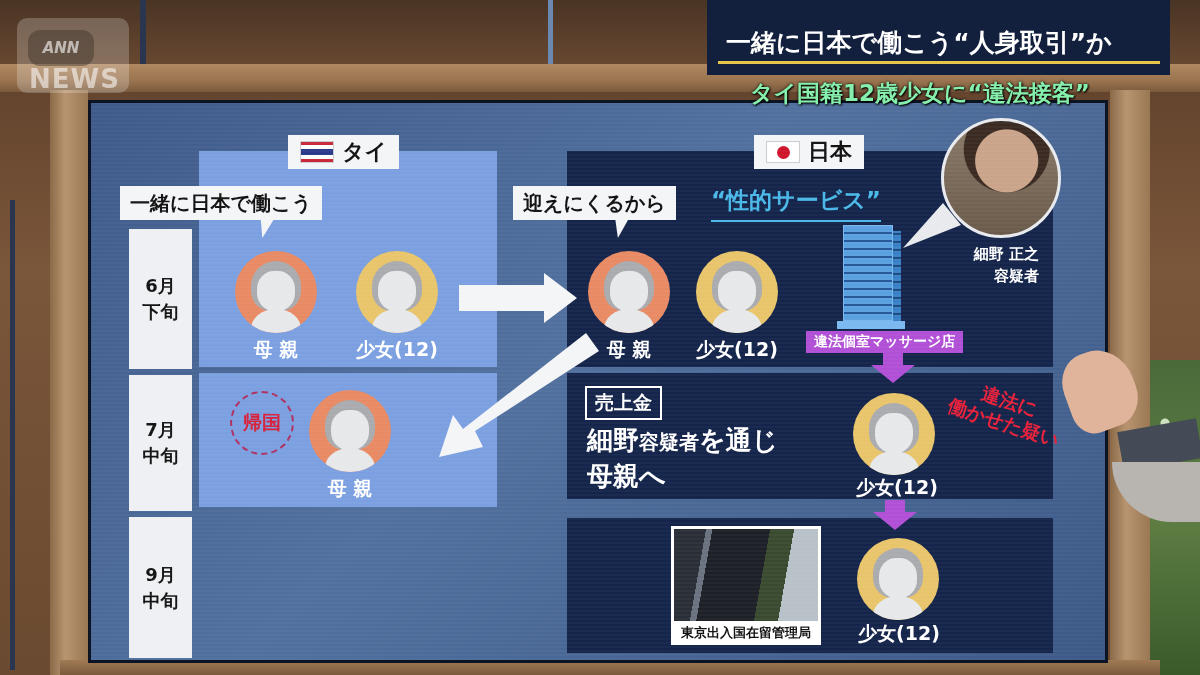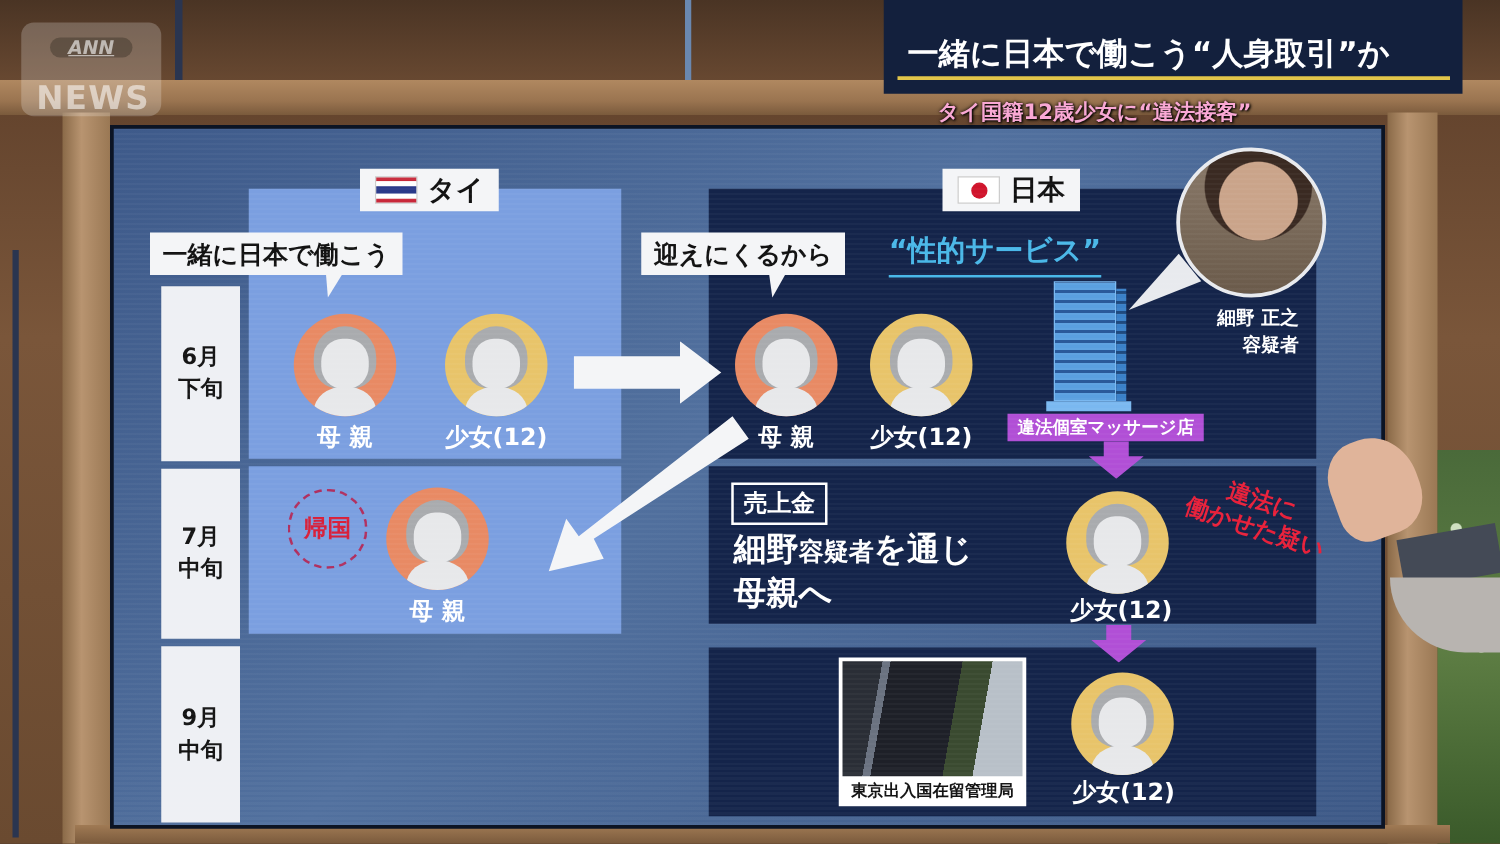--- a/index.html
+++ b/index.html
@@ -61,28 +61,28 @@
   .avatar .face { position: absolute; left: 22px; top: 20px; width: 38px; height: 40px; border-radius: 45%; background: #e7e8ea; }
   .avatar .body { position: absolute; left: 16px; top: 58px; width: 50px; height: 40px; border-radius: 50% 50% 0 0; background: #e7e8ea; }
   .avatar.mother { background: #e88a64; }
   .avatar.girl { background: #e8c46a; }
 
   .person-label { position: absolute; color: #fff; font-weight: bold; font-size: 19px; text-align: center; white-space: nowrap; }
 
   .headline-box { position: absolute; left: 707px; top: 0; width: 463px; height: 75px; background: #13203d; }
   .headline { position: absolute; left: 726px; top: 26px; color: #fff; font-size: 25px; font-weight: bold; white-space: nowrap; }
   .headline-rule { position: absolute; left: 718px; top: 61px; width: 442px; height: 3px; background: #e3c64a; }
-  .subheadline { position: absolute; left: 750px; top: 78px; color: #f9a8d4; font-size: 17px; font-weight: bold; white-space: nowrap;
+  .subheadline { position: absolute; left: 750px; top: 78px; color: #86efac; font-size: 23px; font-weight: bold; white-space: nowrap;
     text-shadow: 0 0 3px #000, 1px 1px 2px #000; }
 
   .logo { position: absolute; left: 17px; top: 18px; width: 112px; height: 75px; border-radius: 10px;
     background: rgba(255,255,255,0.22); }
-  .logo-ann { position: absolute; left: 23px; top: 12px; width: 66px; height: 16px; border-radius: 12px;
+  .logo-ann { position: absolute; left: 11px; top: 12px; width: 66px; height: 36px; border-radius: 12px;
     background: rgba(60,50,40,0.45); color: rgba(255,255,255,0.6); font-weight: bold; font-size: 15px;
-    display: flex; align-items: center; justify-content: center; font-style: italic; text-decoration: underline; }
+    display: flex; align-items: center; justify-content: center; font-style: italic; }
   .logo-news { position: absolute; left: 12px; top: 46px; color: rgba(255,255,255,0.55); font-weight: bold; font-size: 26px; letter-spacing: 1px; }
 
   .purple-tag { position: absolute; background: #b14fd6; color: #fff; font-weight: bold; font-size: 14px;
     height: 22px; padding: 0 8px; display: flex; align-items: center; white-space: nowrap; }
 
   .sales-tag { position: absolute; border: 2px solid #fff; color: #fff; font-weight: bold; font-size: 19px; padding: 2px 8px; }
   .sales-text { position: absolute; color: #fff; font-weight: bold; font-size: 26px; line-height: 34px; white-space: nowrap; }
   .sales-text small { font-size: 20px; }
 
   .red-note { position: absolute; color: #e8203a; font-weight: bold; font-size: 19px; line-height: 22px;

